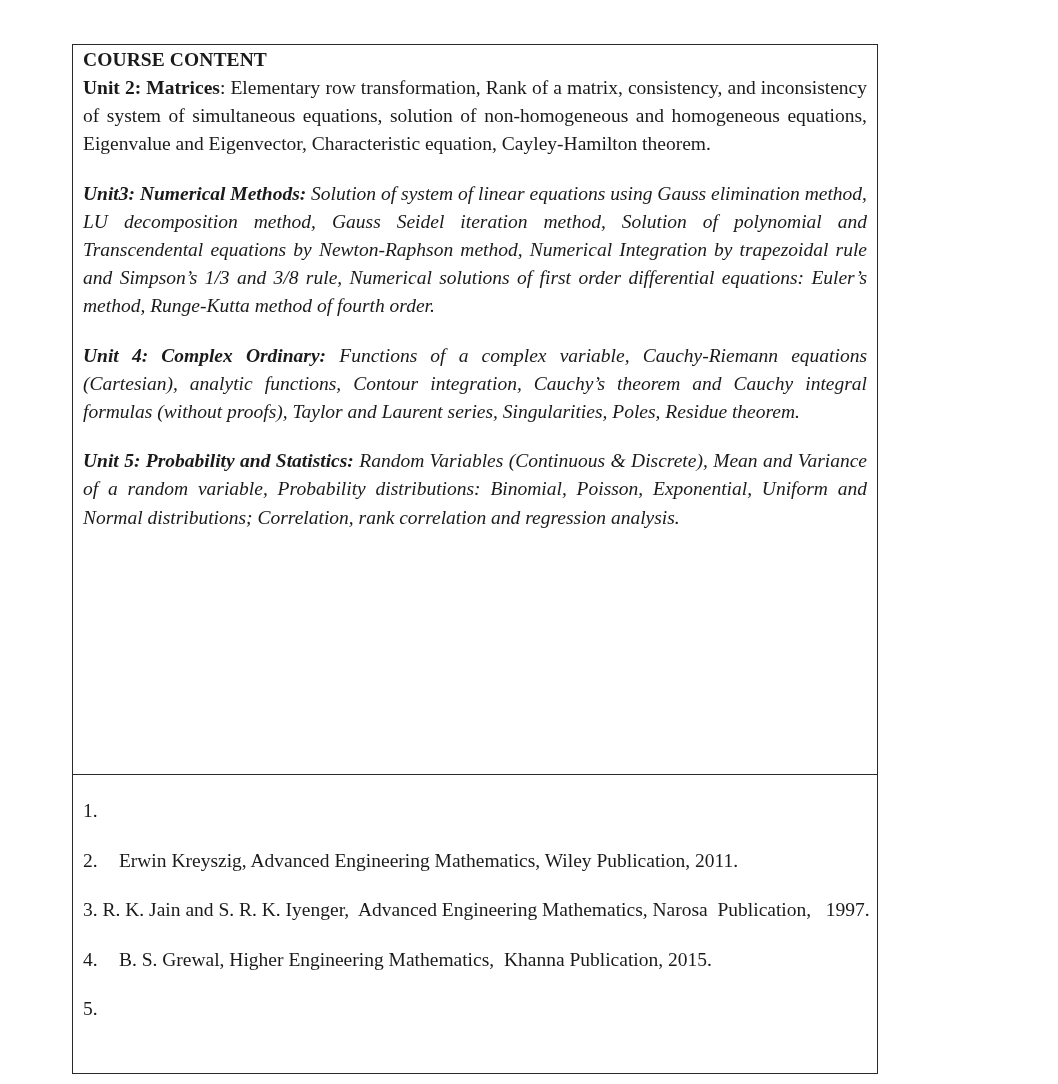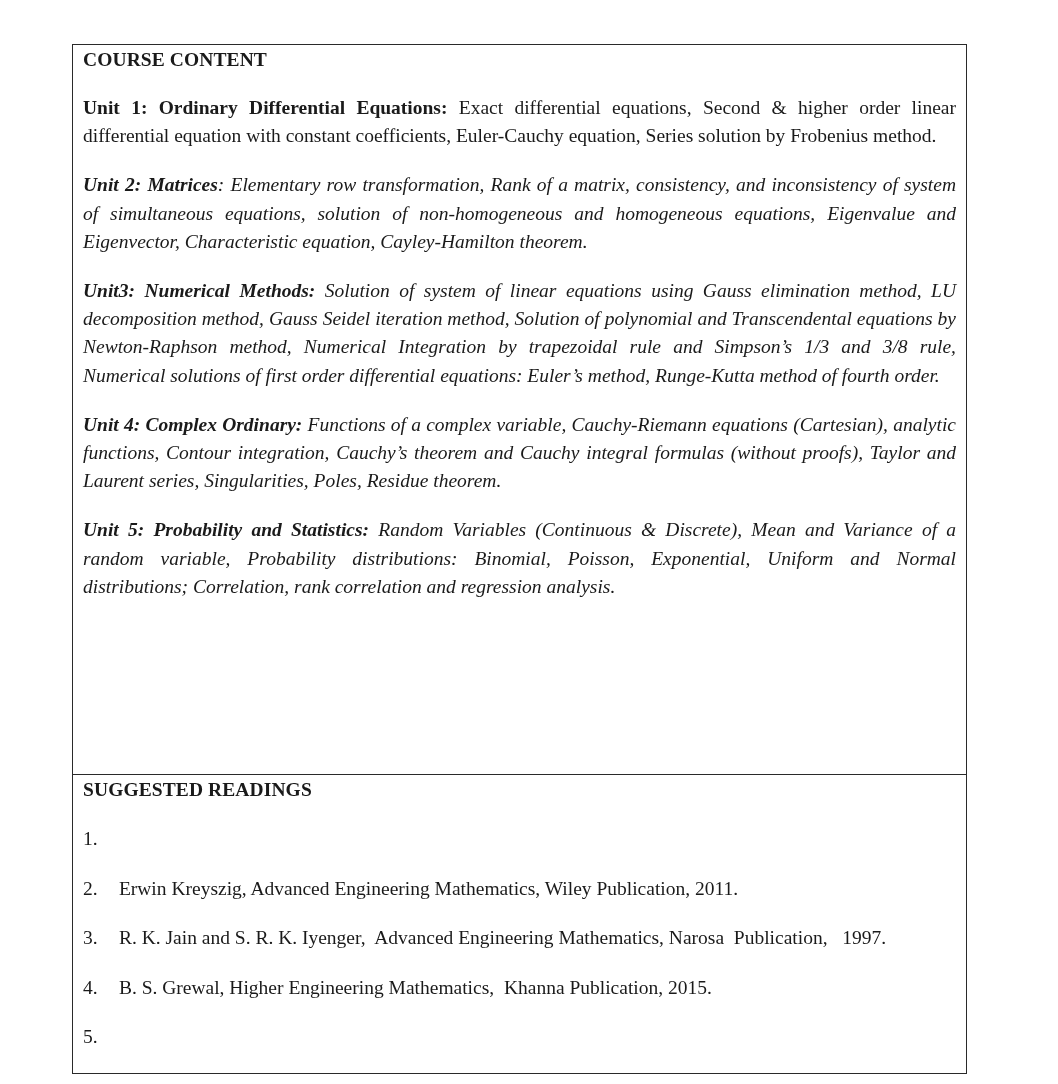--- a/index.html
+++ b/index.html
@@ -12,21 +12,21 @@
       height: 1084px;
       position: relative;
       font-family: "Liberation Serif", "DejaVu Serif", serif;
       color: #1a1a1a;
       overflow: hidden;
     }
     .doc-table {
       position: absolute;
       left: 72px;
       top: 44px;
-      width: 895px;
+      width: 806px;
       border: 1.5px solid #2a2a2a;
       box-sizing: border-box;
     }
     .section {
       box-sizing: border-box;
       padding: 0 10px 0 10px;
     }
     .section-content {
       height: 730px;
       border-bottom: 1.5px solid #2a2a2a;
@@ -74,43 +74,39 @@
     }
   </style>
 </head>
 <body>
 
 <div class="doc-table">
 
   <div class="section section-content">
     <p class="section-heading">COURSE CONTENT</p>
 
-    <p class="unit-para unit-1">
-      <span class="unit-title">Unit 1: Ordinary Differential Equations:</span><span> Exact differential equations, Second &amp; higher order linear differential equation with constant coefficients, Euler-Cauchy equation, Series solution by Frobenius method.</span>
-    </p>
 
     <p class="unit-para">
       <span class="unit-title">Unit 2: Matrices</span><span>: Elementary row transformation, Rank of a matrix, consistency, and inconsistency of system of simultaneous equations, solution of non-homogeneous and homogeneous equations, Eigenvalue and Eigenvector, Characteristic equation, Cayley-Hamilton theorem.</span>
     </p>
 
     <p class="unit-para">
       <span class="unit-title">Unit3: Numerical Methods:</span><span> Solution of system of linear equations using Gauss elimination method, LU decomposition method, Gauss Seidel iteration method, Solution of polynomial and Transcendental equations by Newton-Raphson method, Numerical Integration by trapezoidal rule and Simpson’s 1/3 and 3/8 rule, Numerical solutions of first order differential equations: Euler’s method, Runge-Kutta method of fourth order.</span>
     </p>
 
     <p class="unit-para">
       <span class="unit-title">Unit 4: Complex Ordinary:</span><span> Functions of a complex variable, Cauchy-Riemann equations (Cartesian), analytic functions, Contour integration, Cauchy’s theorem and Cauchy integral formulas (without proofs), Taylor and Laurent series, Singularities, Poles, Residue theorem.</span>
     </p>
 
     <p class="unit-para">
       <span class="unit-title">Unit 5: Probability and Statistics:</span><span> Random Variables (Continuous &amp; Discrete), Mean and Variance of a random variable, Probability distributions: Binomial, Poisson, Exponential, Uniform and Normal distributions; Correlation, rank correlation and regression analysis.</span>
     </p>
   </div>
 
   <div class="section section-readings">
-    <p class="section-heading">SUGGESTED READINGS</p>
 
     <ul class="reading-list">
       <li class="reading-item">
         <span class="reading-num">1.</span>
       </li>
       <li class="reading-item">
         <span class="reading-num">2.</span><span> Erwin Kreyszig, Advanced Engineering Mathematics, Wiley Publication, 2011.</span>
       </li>
       <li class="reading-item">
         <span class="reading-num">3.</span><span> R. K. Jain and S. R. K. Iyenger,  Advanced Engineering Mathematics, Narosa  Publication,   1997.</span>

